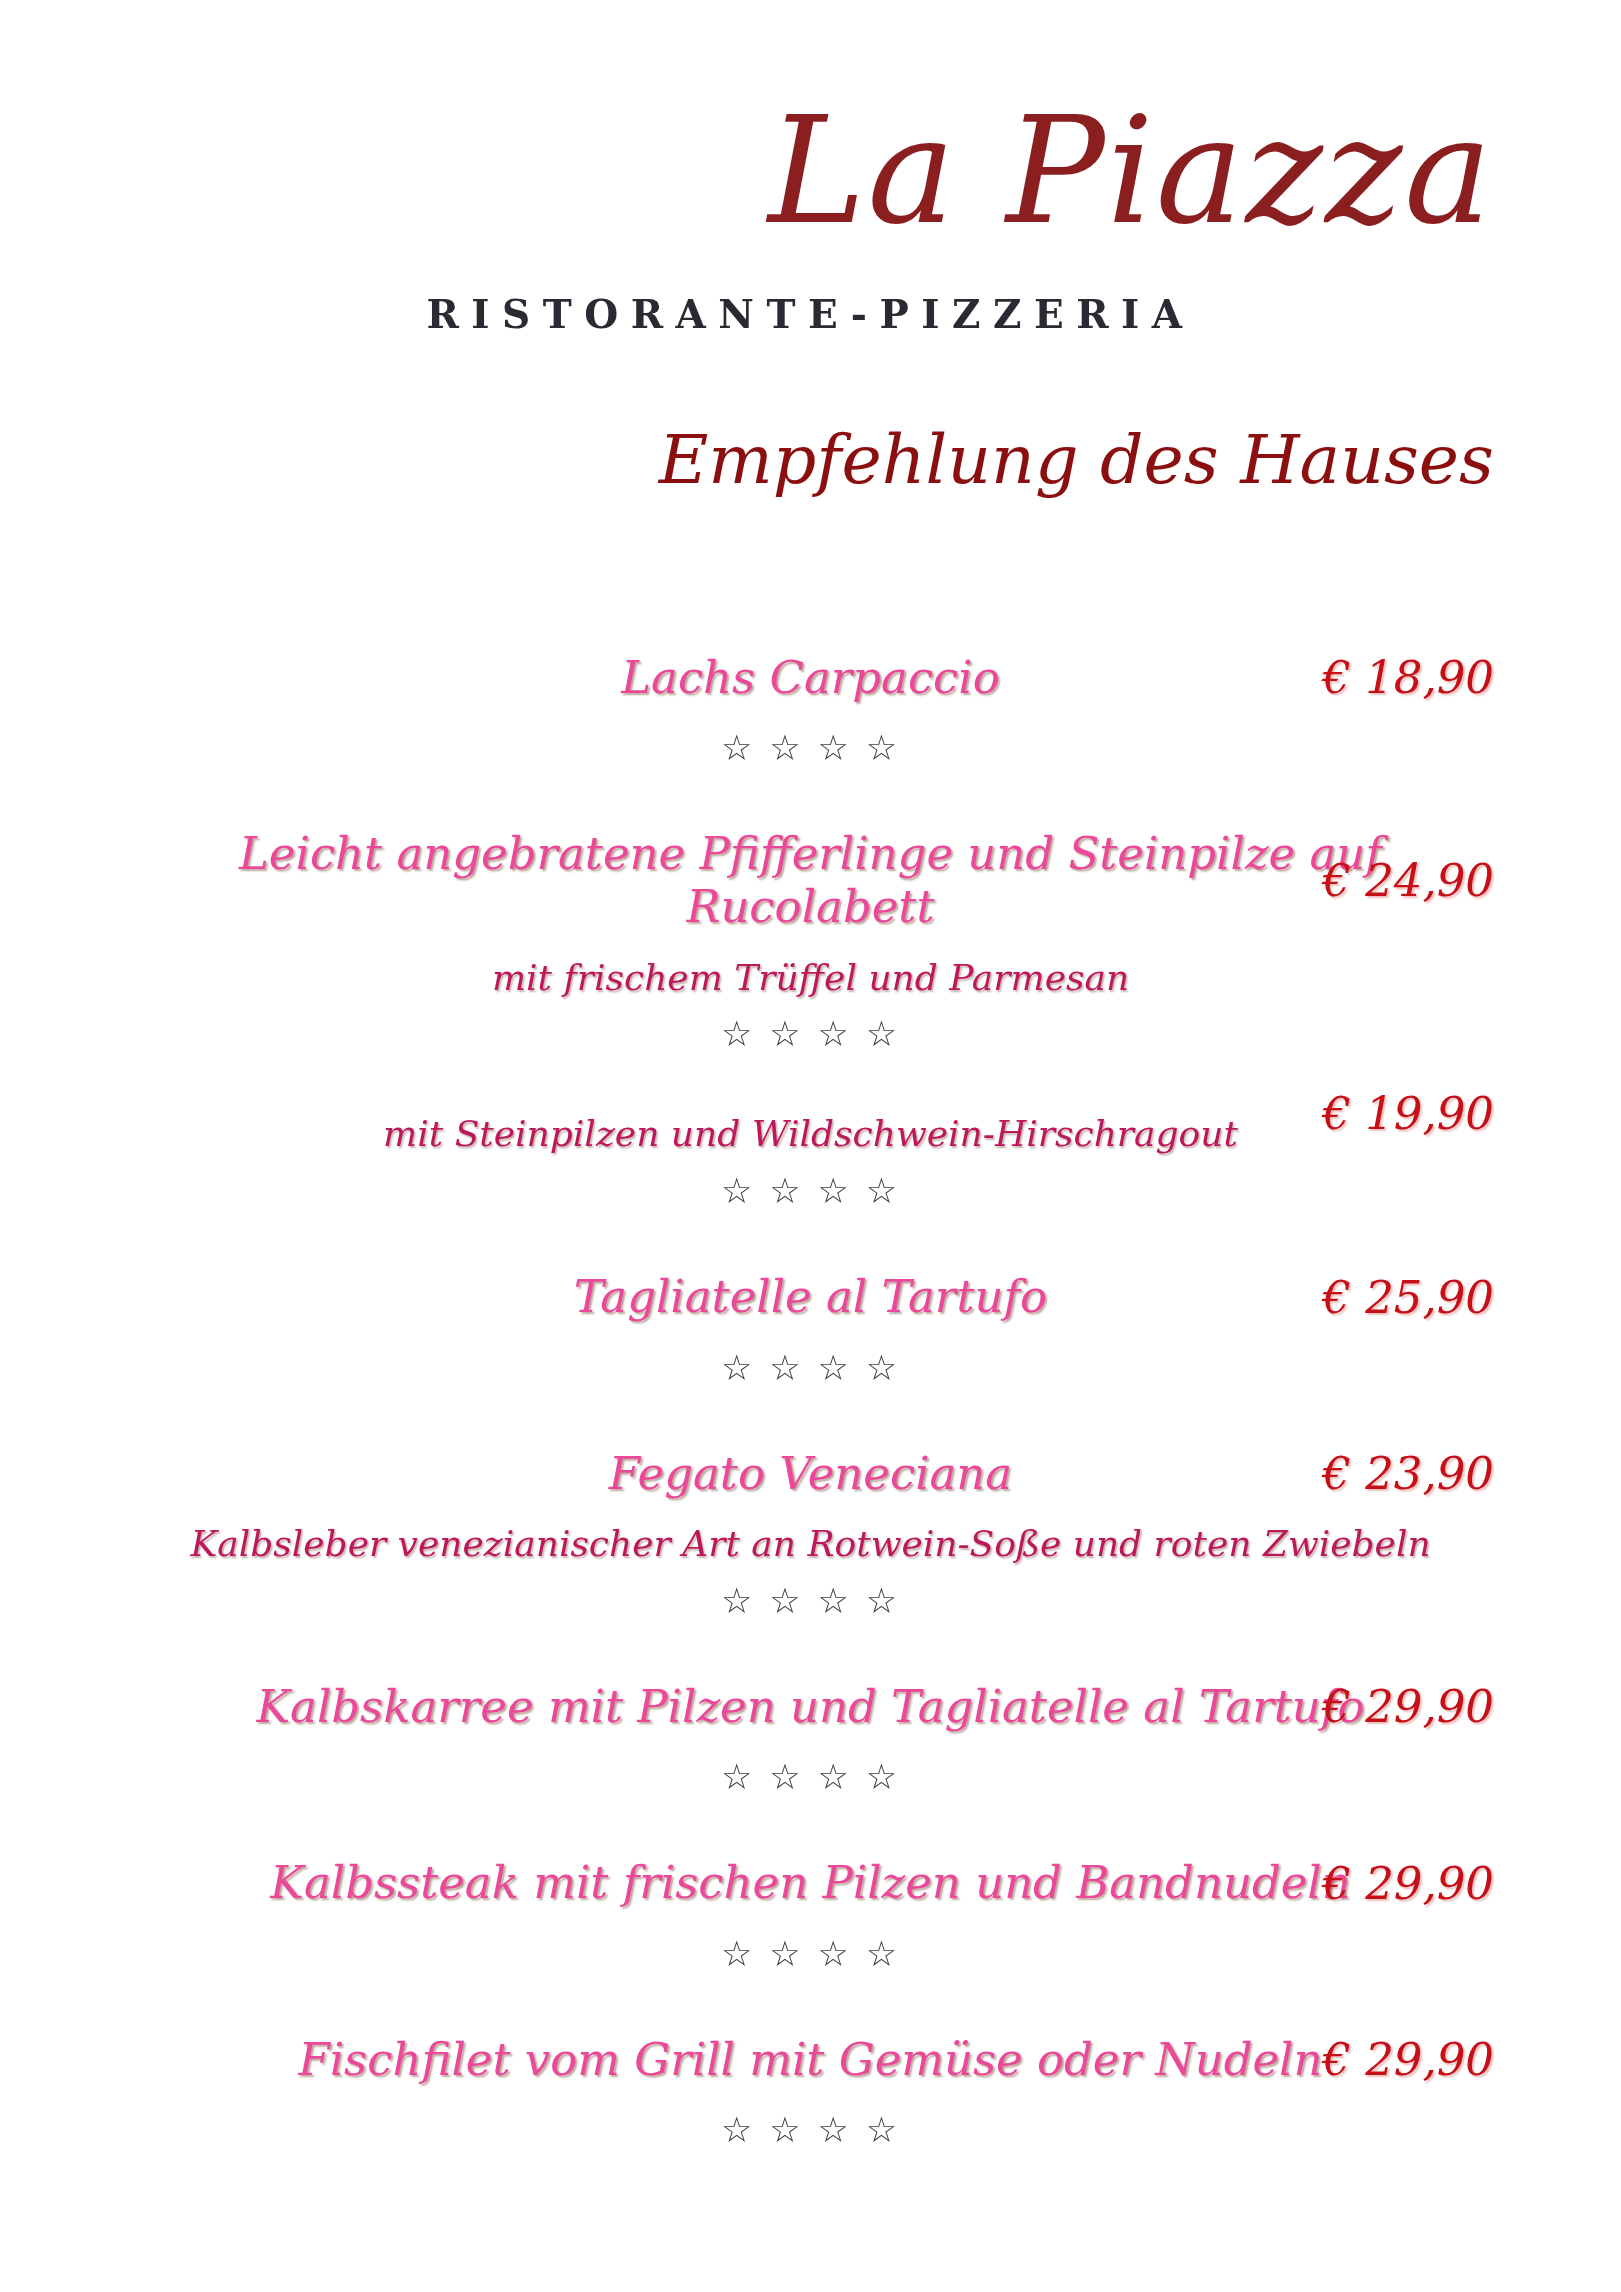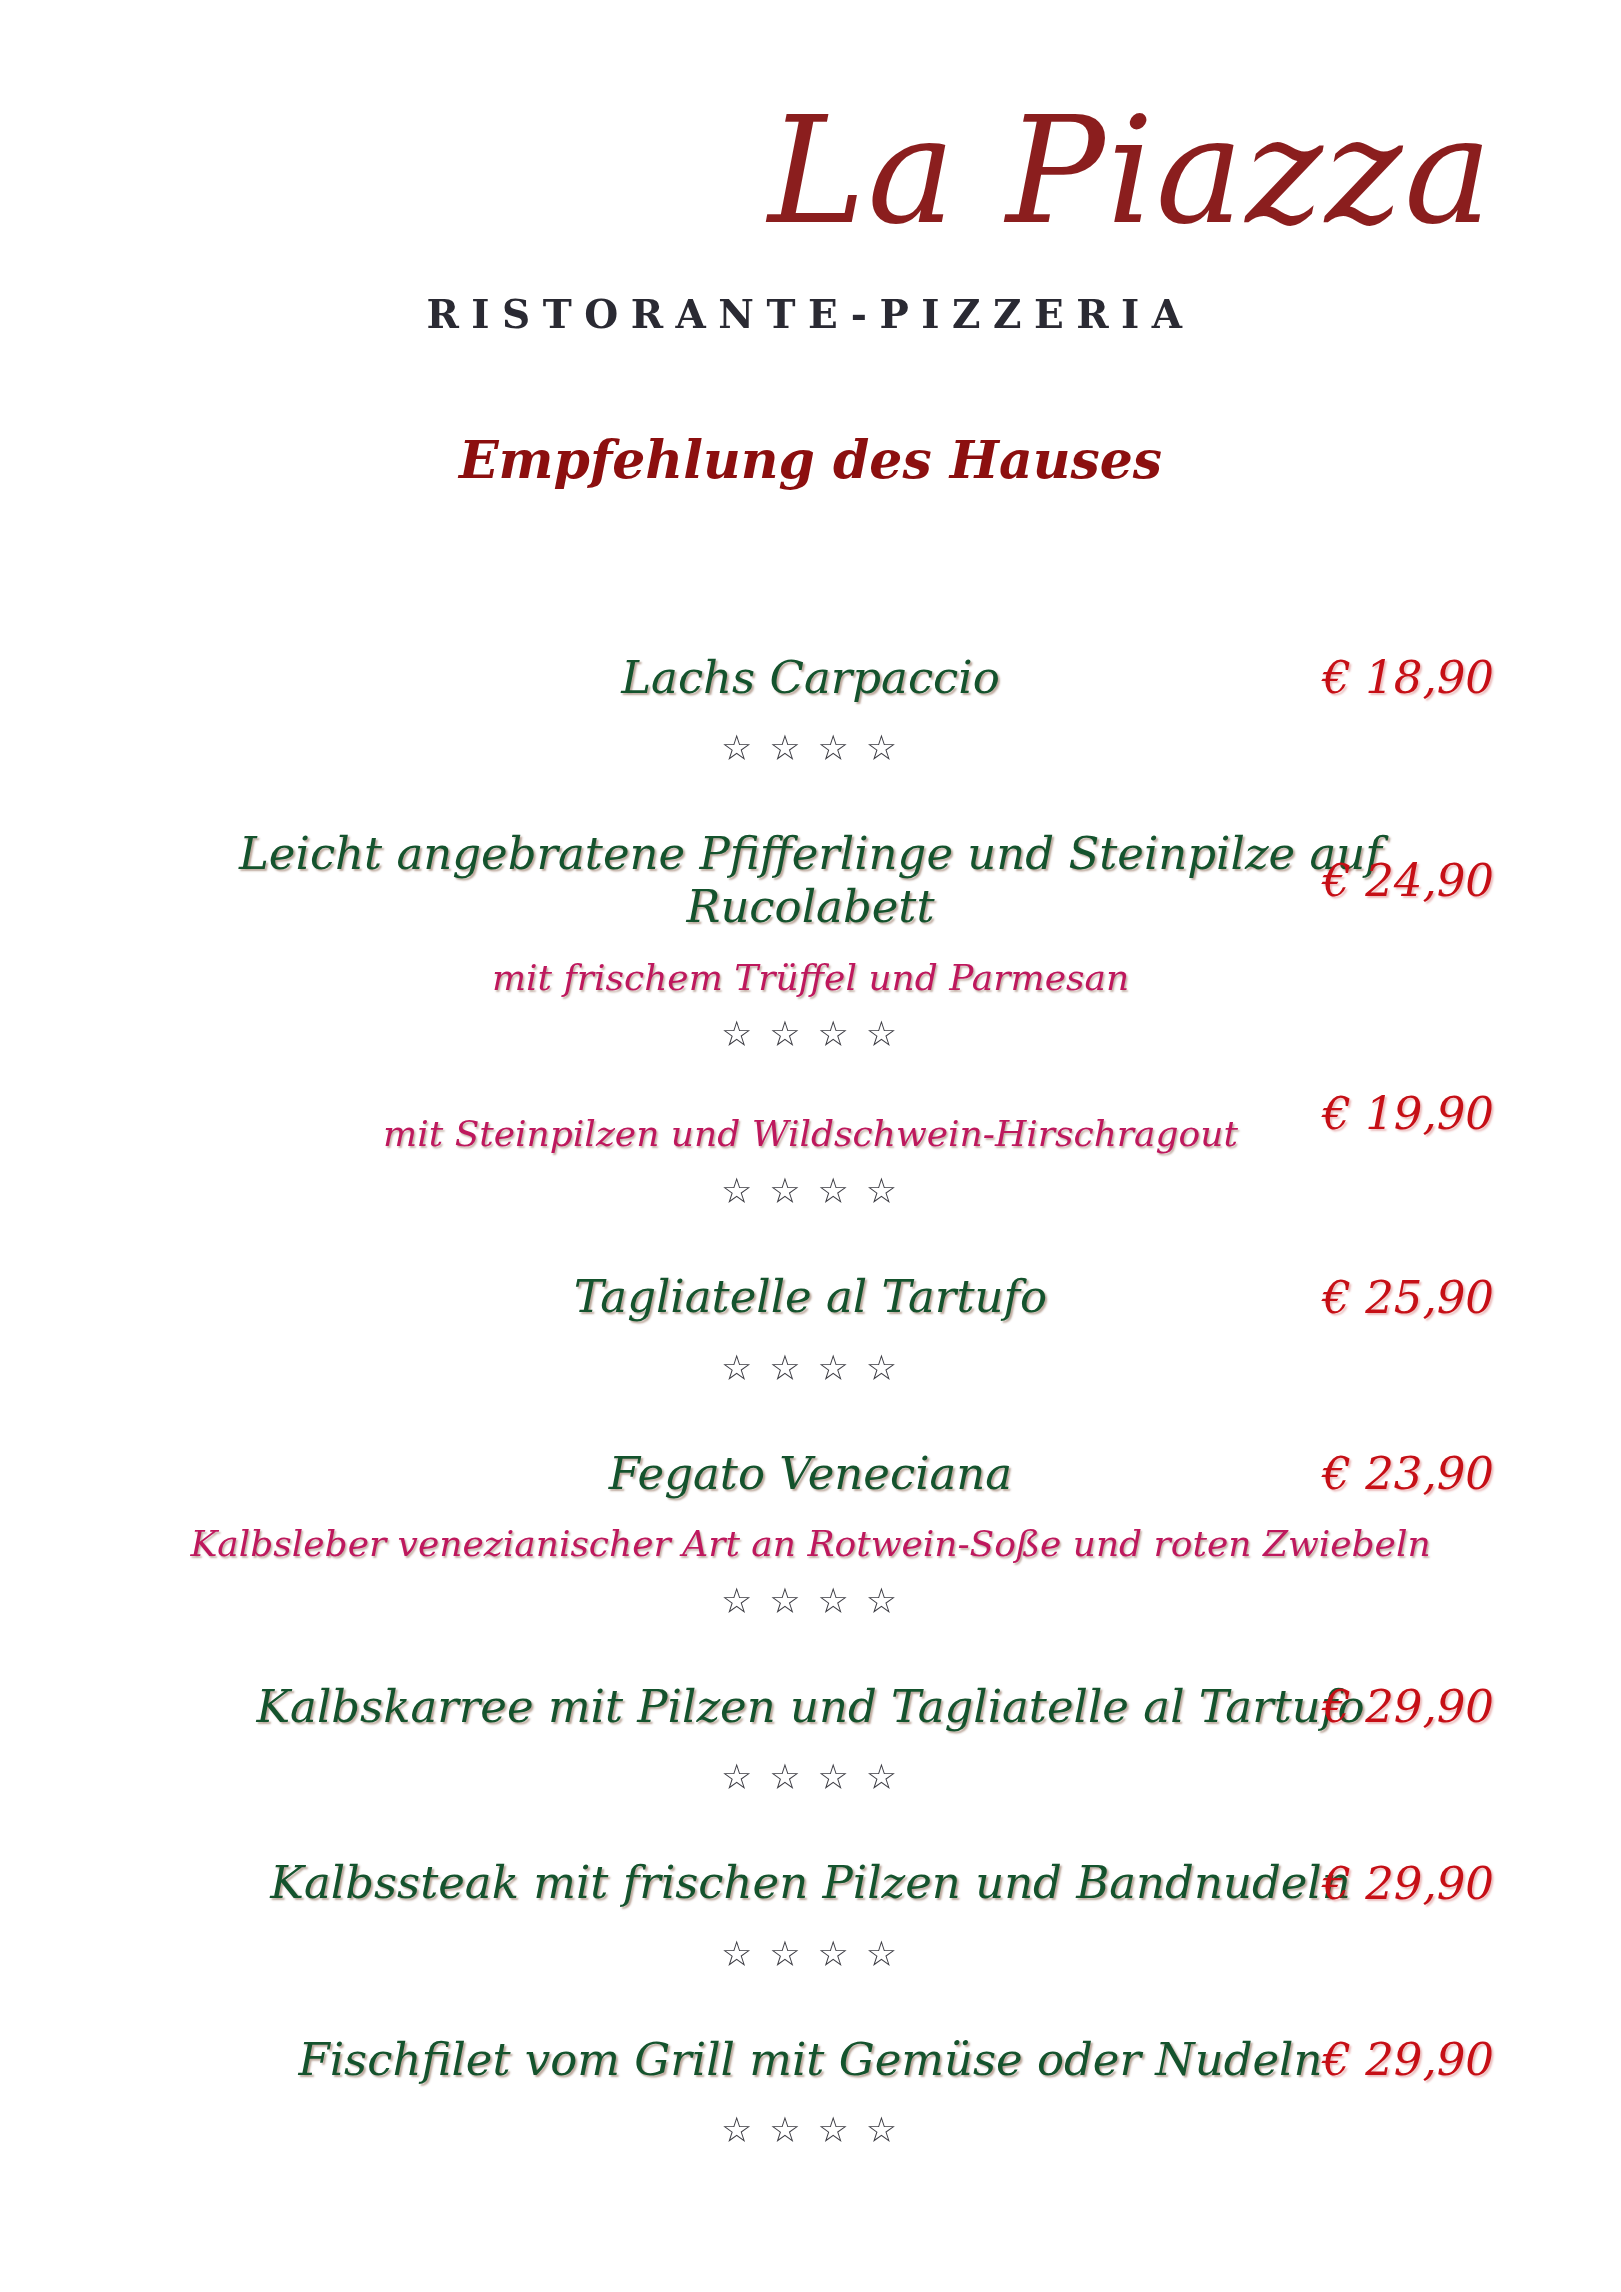--- a/index.html
+++ b/index.html
@@ -35,46 +35,47 @@
   .brand-sub {
     margin-top: 11.8px;
     font-size: 39px;
     line-height: 55px;
     letter-spacing: 0.32em;
     color: #2a2a33;
     font-weight: bold;
   }
   .heading {
     margin: 69px 0 0 0;
-    font-size: 52px;
+    font-size: 68px;
     line-height: 98px;
     font-style: italic;
-    font-weight: bold;
+    font-weight: normal;
     color: #8c0f0f;
+    text-align: right;
   }
 
   
   .menu {
     margin-top: 142px;
   }
   .item {
     margin-bottom: 57px;
   }
   .item.last {
     margin-top: 28px;
   }
   .row {
     position: relative;
     font-size: 45px;
     line-height: 53px;
     margin-bottom: 23.5px;
   }
   .dish {
     font-style: italic;
-    color: #14532d;
+    color: #ec4899;
     text-shadow: 2px 2px 2px rgba(107, 59, 34, 0.45);
   }
   .price {
     position: absolute;
     right: 0;
     top: 50%;
     transform: translateY(-50%);
     font-style: italic;
     color: #c60f16;
     text-shadow: 2px 2px 2px rgba(190, 40, 40, 0.30);

